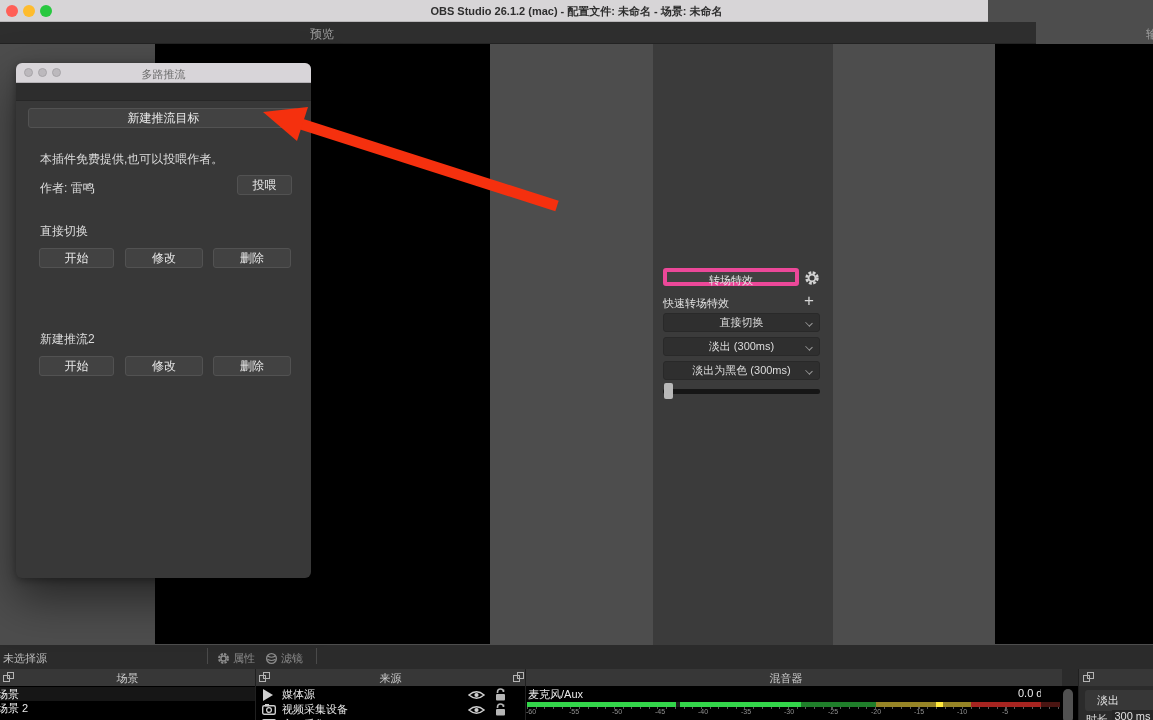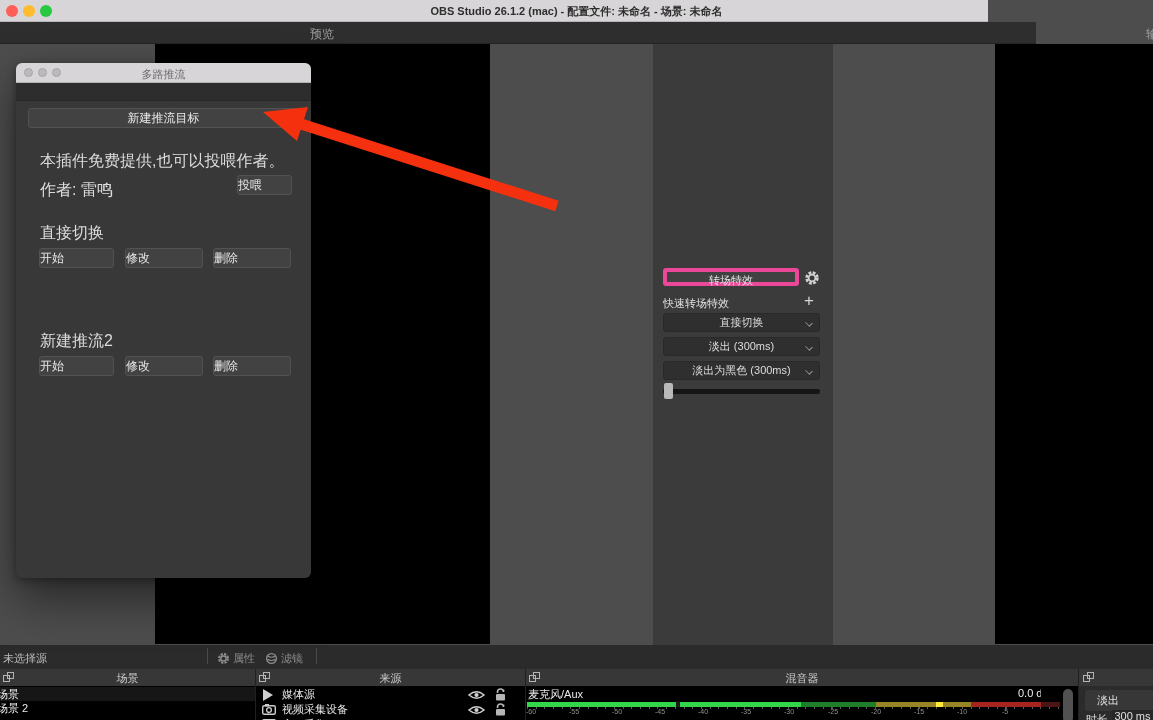--- a/index.html
+++ b/index.html
@@ -33,23 +33,23 @@
 
   
   .dialog { left:16px; top:63px; width:295px; height:515px; border-radius:6px; background:#383838;
             box-shadow:0 20px 45px rgba(0,0,0,.5), 0 2px 8px rgba(0,0,0,.35); z-index:5; overflow:hidden; }
   .dlg-titlebar { left:0; top:0; width:295px; height:20px; background:#d8d5d9; border-bottom:1px solid #b5b2b6; }
   .dlg-dot { width:9px; height:9px; border-radius:50%; background:#bcb9bd; border:1px solid #a7a4a8; top:5px; }
   .dlg-title { left:0; top:4px; width:295px; text-align:center; font-size:11px; color:#6b6b6b; }
   .dlg-strip { left:0; top:20px; width:295px; height:18px; background:#2d2d2d; border-bottom:1px solid #272727; }
   .dlg-bigbtn { left:12px; top:45px; width:271px; height:20px; background:#424242; border:1px solid #525252; border-radius:3px;
                 font-size:12px; color:#e8e8e8; text-align:center; line-height:18px; }
-  .dlg-text { font-size:16px; color:#dcdcdc; }
+  .dlg-text { font-size:12px; color:#dcdcdc; }
   .dlg-btn { height:20px; background:#424242; border:1px solid #525252; border-radius:3px;
-             font-size:12px; color:#e8e8e8; text-align:left; line-height:18px; }
+             font-size:12px; color:#e8e8e8; text-align:center; line-height:18px; }
 
   
   .dock { left:0; top:645px; width:1153px; height:75px; background:#2b2b2b; }
   .status-text { left:3px; top:6px; font-size:11px; color:#bdbdbd; }
   .tb-sep { top:3px; width:1px; height:16px; background:#4a4a4a; }
   .tb-item { top:6px; font-size:11px; color:#8c8c8c; }
   .hdr { top:24px; height:17px; background:#373737; }
   .hdr-title { top:2px; width:100%; text-align:center; font-size:11px; color:#cccccc; }
   .panel-body { top:41px; height:34px; background:#000; }
   .vdiv { top:24px; width:1px; height:51px; background:#202020; }
@@ -171,21 +171,21 @@
       </span>
     <div class="abs hdr-title">场景</div>
   </div>
   <div class="abs hdr" style="left:256px; width:269px;">
     <span class="abs popout" style="left:3px; top:3px;">
         <span class="b1"></span>
         <span class="b2"></span>
       </span>
     <div class="abs hdr-title">来源</div>
   </div>
-  <div class="abs hdr" style="left:526px; width:552px;">
+  <div class="abs hdr" style="left:510px; width:552px;">
     <span class="abs popout" style="left:3px; top:3px;">
         <span class="b1"></span>
         <span class="b2"></span>
       </span>
     <div class="abs hdr-title">混音器</div>
   </div>
   <div class="abs hdr" style="left:1079px; width:74px;">
     <span class="abs popout" style="left:4px; top:3px;">
         <span class="b1"></span>
         <span class="b2"></span>

